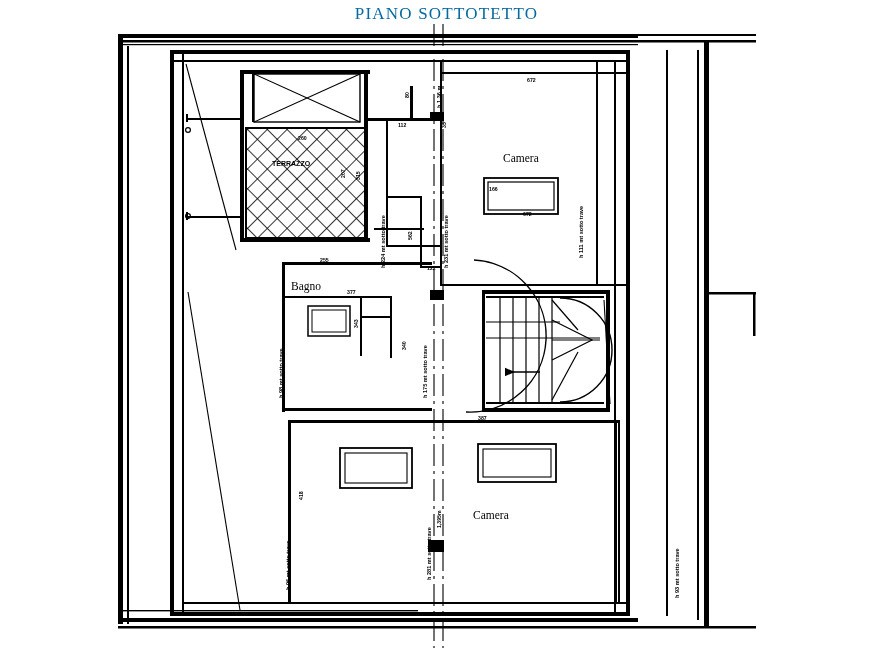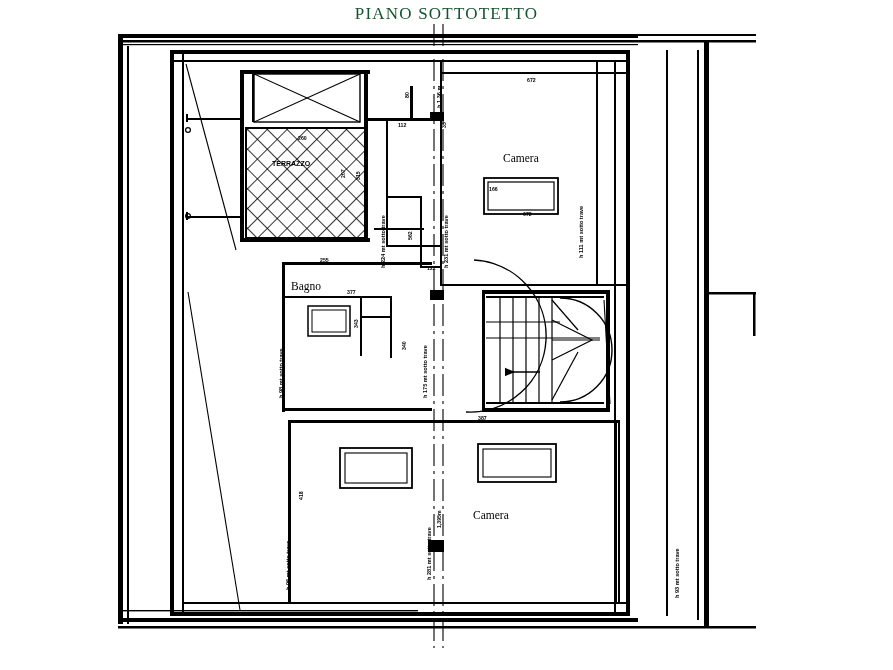--- a/index.html
+++ b/index.html
@@ -22,21 +22,21 @@
   }
   .title-bar {
     position: absolute;
     top: 4px;
     left: 0;
     width: 893px;
     text-align: center;
     font-family: "Liberation Serif", serif;
     font-size: 17px;
     letter-spacing: 1.2px;
-    color: #14532d;
+    color: #0369a1;
     font-weight: 400;
   }
   svg#plan-svg {
     position: absolute;
     top: 0;
     left: 0;
     display: block;
   }
   text {
     font-family: "Liberation Sans", sans-serif;

